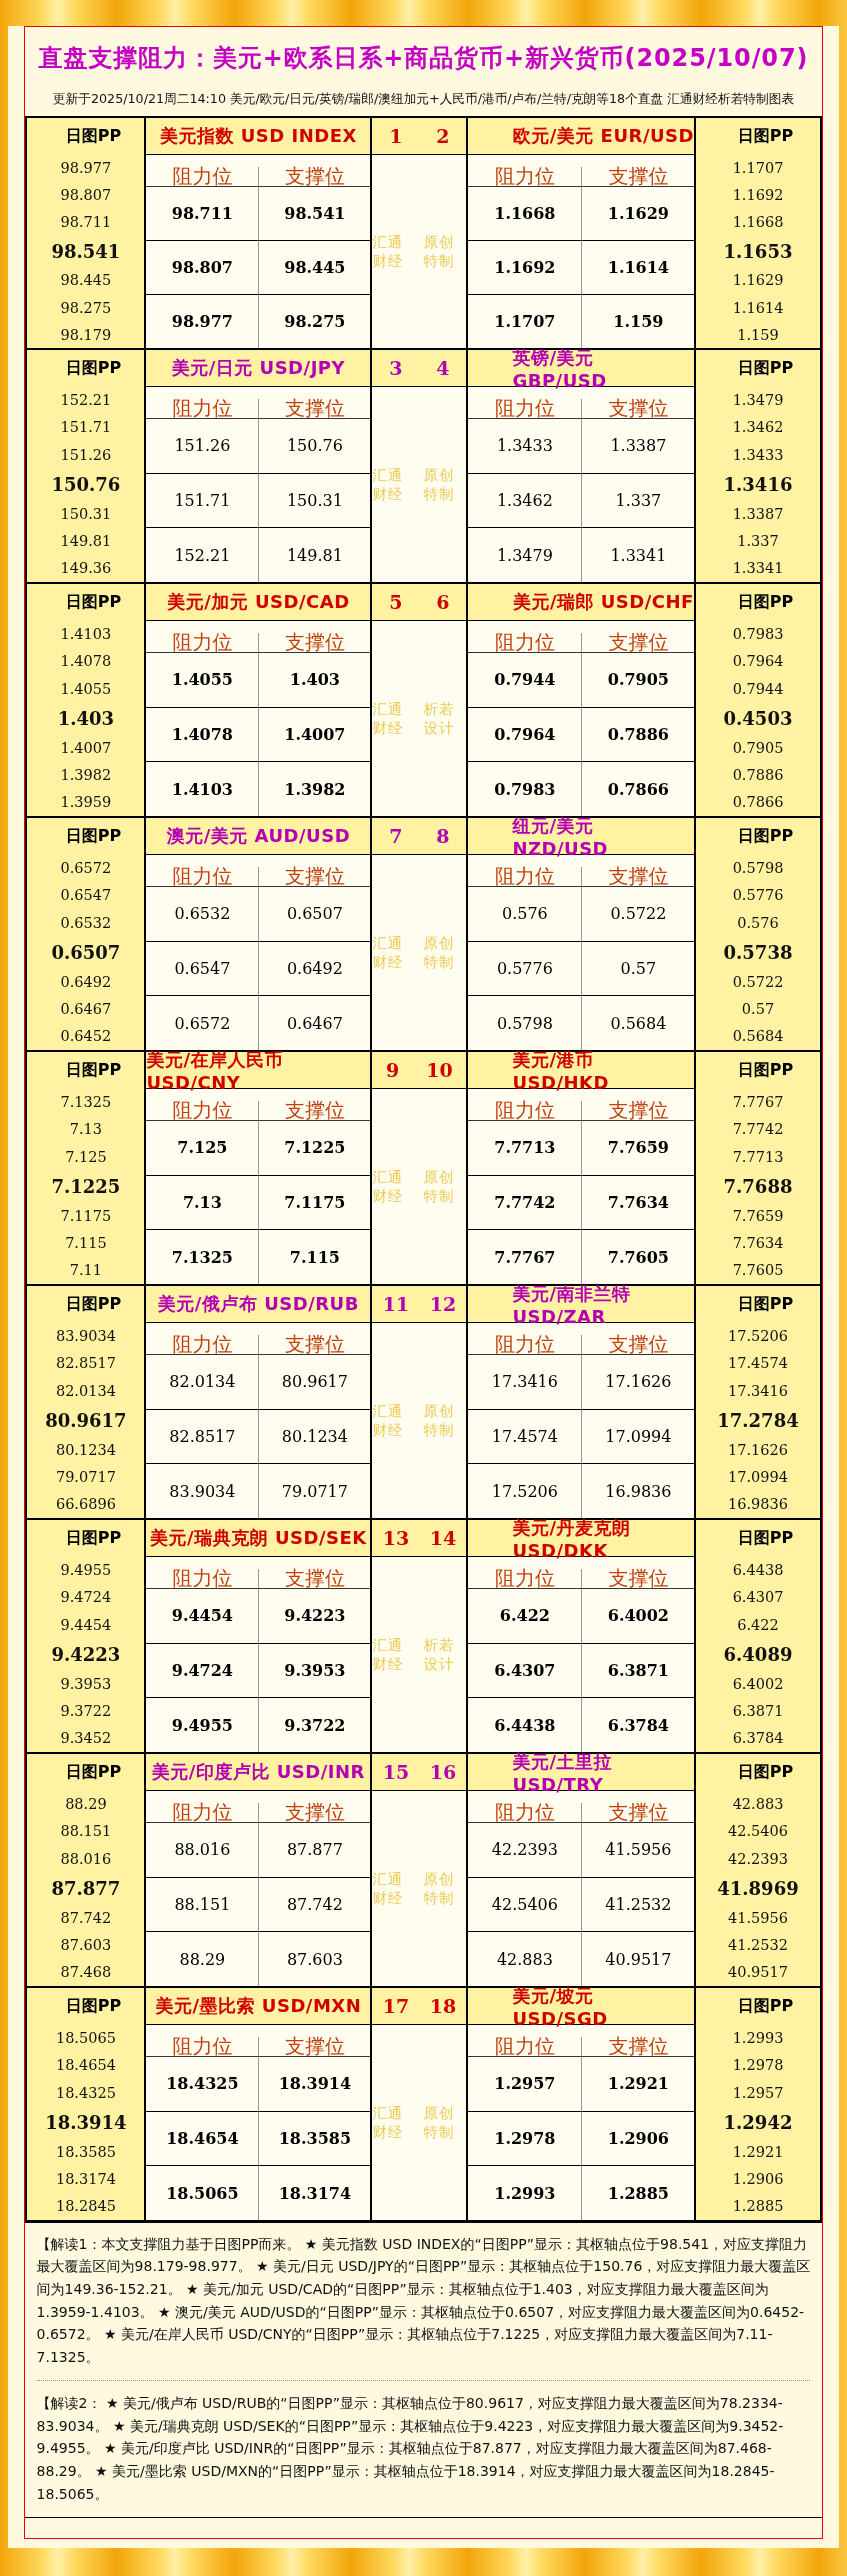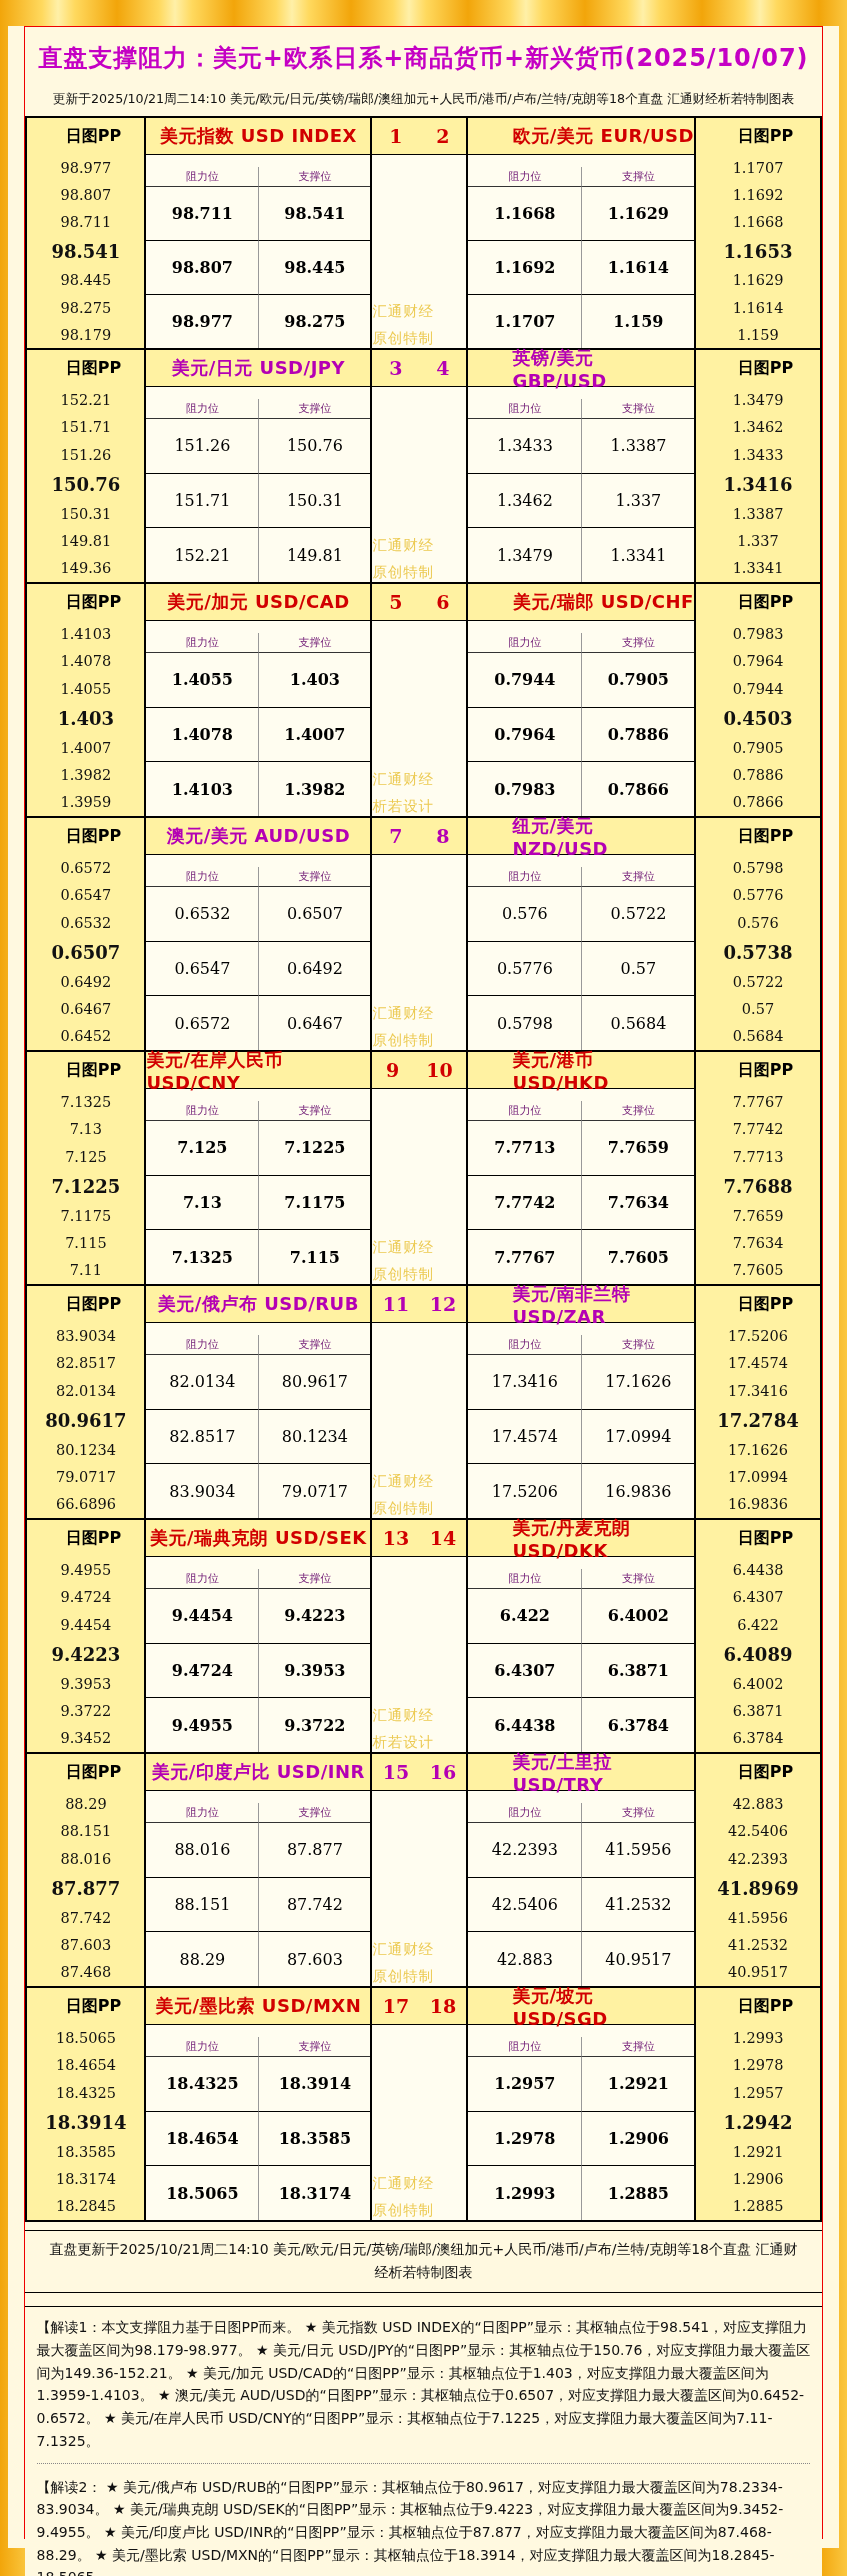--- a/index.html
+++ b/index.html
@@ -67,33 +67,33 @@
     grid-row:1;grid-column:4;display:flex;align-items:center;justify-content:space-around;
     background:#fff2a2;border-bottom:1.9px solid #000;
     border-left:2.8px solid #000;border-right:2.8px solid #000;
     font-weight:bold;font-size:19px;
     font-family:"DejaVu Serif","Liberation Serif",serif;
   }
   .c-red .title-cell,.c-red .nums{color:#d10000;}
   .c-mag .title-cell,.c-mag .nums{color:#b400b4;}
   .hcell{
     grid-row:2;display:flex;align-items:center;justify-content:center;
-    background:#fffdf0;font-size:11px;color:#701a75;
+    background:#fffdf0;font-size:20px;color:#c2410c;
     border-bottom:0.9px solid #333;
     margin-top:12px;
   }
   .hc-res-l{grid-column:2;}
   .hc-sup-l{grid-column:3;border-left:0.9px solid #999;}
   .hc-res-r{grid-column:5;}
   .hc-sup-r{grid-column:6;border-left:0.9px solid #999;}
   .numbody{
     grid-row:2/6;grid-column:4;
     border-left:2.8px solid #000;border-right:2.8px solid #000;
     background:#fffdf0;
-    display:flex;flex-direction:column;justify-content:flex-end;align-items:flex-start;
+    display:flex;flex-direction:row;justify-content:flex-end;align-items:center;
     gap:8.4px;padding-bottom:0;
   }
   .wm{color:#ecca52;font-size:14.5px;letter-spacing:0.9px;}
   .vcell{
     display:flex;align-items:center;justify-content:center;
     background:#fffdf0;font-size:16px;color:#000;
     border-bottom:1.9px solid #000;
     font-family:"DejaVu Serif","Liberation Serif",serif;
   }
   .vr3{border-bottom:none;}
@@ -654,21 +654,20 @@
       <div class="pp-v">1.2957</div>
       <div class="pp-v piv">1.2942</div>
       <div class="pp-v">1.2921</div>
       <div class="pp-v">1.2906</div>
       <div class="pp-v">1.2885</div>
     </div>
 
   </div>
       </div>
 
-    <div class="footer-box">直盘更新于2025/10/21周二14:10 美元/欧元/日元/英镑/瑞郎/澳纽加元+人民币/港币/卢布/兰特/克朗等18个直盘 汇通财经析若特制图表</div>
 
     <div class="notes-box">
       <div class="note">【解读1：本文支撑阻力基于日图PP而来。 ★ 美元指数 USD INDEX的“日图PP”显示：其枢轴点位于98.541，对应支撑阻力最大覆盖区间为98.179-98.977。 ★ 美元/日元 USD/JPY的“日图PP”显示：其枢轴点位于150.76，对应支撑阻力最大覆盖区间为149.36-152.21。 ★ 美元/加元 USD/CAD的“日图PP”显示：其枢轴点位于1.403，对应支撑阻力最大覆盖区间为1.3959-1.4103。 ★ 澳元/美元 AUD/USD的“日图PP”显示：其枢轴点位于0.6507，对应支撑阻力最大覆盖区间为0.6452-0.6572。 ★ 美元/在岸人民币 USD/CNY的“日图PP”显示：其枢轴点位于7.1225，对应支撑阻力最大覆盖区间为7.11-7.1325。</div>
       <hr class="notes-sep">
       <div class="note">【解读2： ★ 美元/俄卢布 USD/RUB的“日图PP”显示：其枢轴点位于80.9617，对应支撑阻力最大覆盖区间为78.2334-83.9034。 ★ 美元/瑞典克朗 USD/SEK的“日图PP”显示：其枢轴点位于9.4223，对应支撑阻力最大覆盖区间为9.3452-9.4955。 ★ 美元/印度卢比 USD/INR的“日图PP”显示：其枢轴点位于87.877，对应支撑阻力最大覆盖区间为87.468-88.29。 ★ 美元/墨比索 USD/MXN的“日图PP”显示：其枢轴点位于18.3914，对应支撑阻力最大覆盖区间为18.2845-18.5065。</div>
     </div>
 
   </div>
 </div>
 

